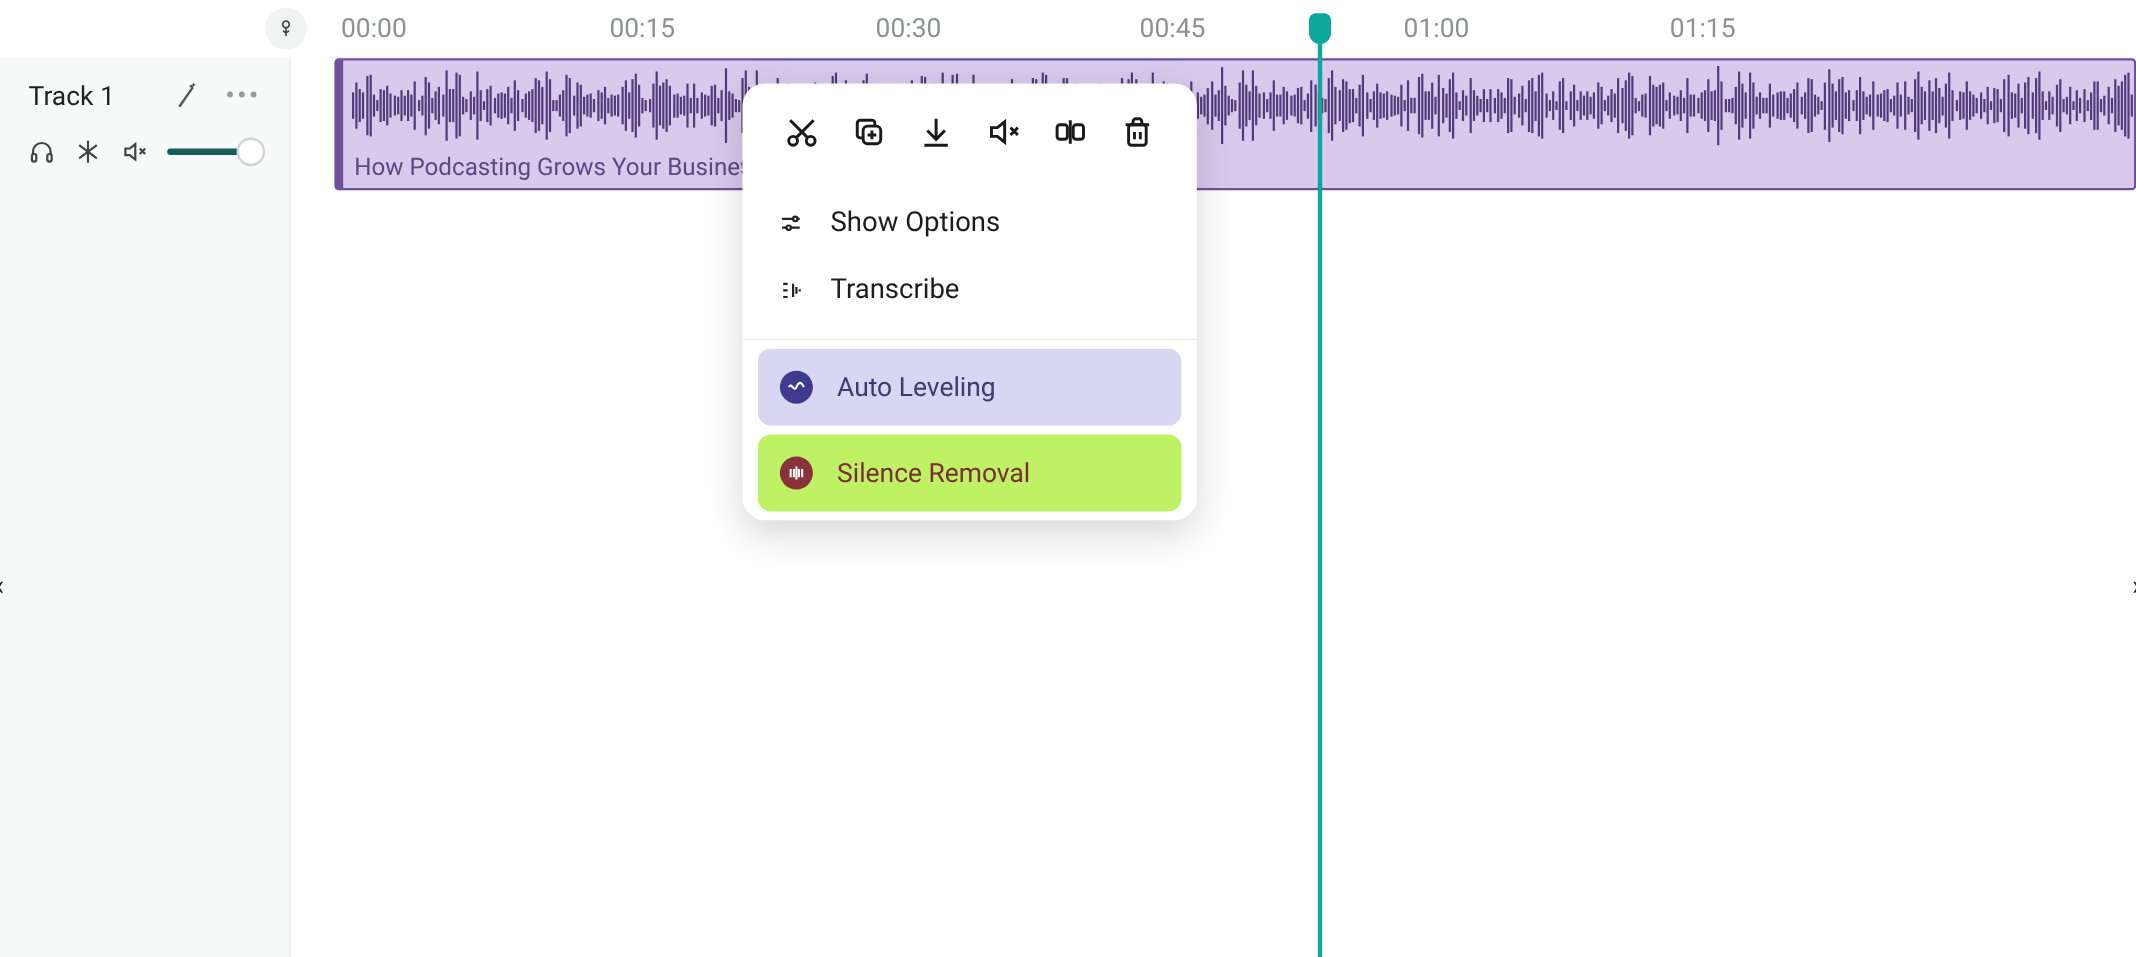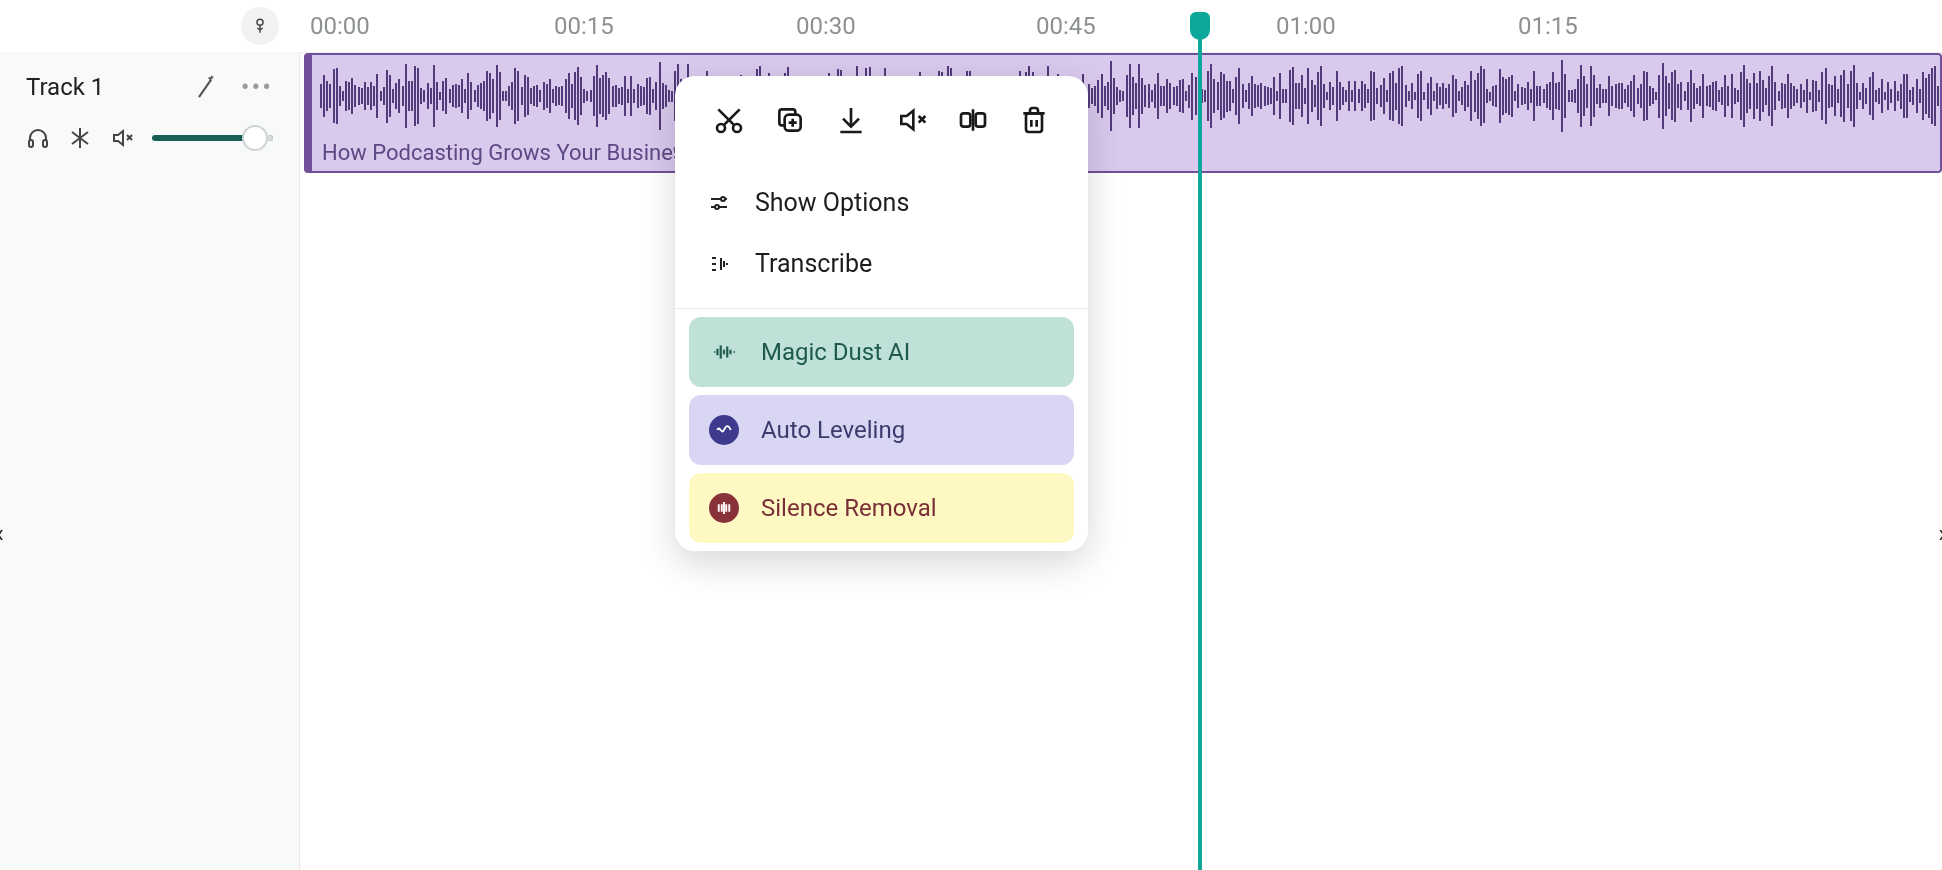--- a/index.html
+++ b/index.html
@@ -6,21 +6,21 @@
   html,body{width:1942px;height:870px;background:#fff;overflow:hidden;position:relative;}
 
   
   .ruler{position:absolute;left:0;right:0;top:0;height:52px;background:#fff;display:flex;align-items:center;}
   .ruler .pin-btn{position:absolute;left:241px;top:7px;width:38px;height:38px;border-radius:50%;background:#f1f2f2;display:flex;align-items:center;justify-content:center;cursor:pointer;}
   .ruler .pin-btn svg{width:18px;height:24px;}
   .ruler .ticks{position:absolute;left:310px;top:0;right:0;height:52px;}
   .tick{position:absolute;top:12px;font-size:24px;color:#8d9191;}
 
   
-  .sidebar{position:absolute;left:0;top:52px;width:300px;bottom:0;background:#f8f9f9;border-right:1px solid #e8e8e8;}
+  .sidebar{position:absolute;left:0;top:52px;width:264px;bottom:0;background:#f8f9f9;border-right:1px solid #e8e8e8;}
   .track-row{padding:20px 26px 10px 26px;}
   .track-row-top{display:flex;align-items:center;justify-content:space-between;}
   .track-name{font-size:24px;color:#222;}
   .track-actions{display:flex;align-items:center;gap:22px;color:#555;}
   .wand{transform:rotate(-10deg);}
   .dots{font-size:26px;letter-spacing:2px;color:#9a9a9a;}
   .track-row-bottom{display:flex;align-items:center;gap:18px;margin-top:24px;}
   .row-icon{color:#444;display:flex;}
   .slider{position:relative;flex:1;height:6px;background:#175f57;border-radius:3px;}
   .slider .rest{position:absolute;right:0;top:0;height:6px;width:18%;background:#d5dcdb;border-radius:3px;}
@@ -56,21 +56,21 @@
   .menu .divider{height:1px;background:#e9e9e9;margin:8px 0;}
   .menu .section-label{padding:16px 30px 10px 30px;color:#9aa0a0;font-size:23px;}
   .effect{margin:8px 14px;padding:20px 20px;border-radius:12px;display:flex;align-items:center;gap:22px;font-size:24px;cursor:pointer;}
   .effect .ico{width:30px;height:30px;border-radius:50%;display:flex;align-items:center;justify-content:center;}
   .eff-1{background:#bfe1d7;color:#1e5a4e;}
   .eff-1 .ico{background:transparent;}
   .eff-2{background:#c9e0f6;color:#23496d;}
   .eff-2 .ico{background:#2a5a88;}
   .eff-3{background:#d9d6f3;color:#3e3a6d;}
   .eff-3 .ico{background:#3e3a8d;}
-  .eff-4{background:#fef9c3;color:#7a2e36;}
+  .eff-4{background:#bef264;color:#7a2e36;}
   .eff-4 .ico{background:#8a323a;}
   .eff-2 .ico svg,.eff-3 .ico svg,.eff-4 .ico svg{filter:brightness(10);}
 
   .left-caret{position:absolute;left:-4px;top:518px;font-size:26px;color:#222;}
   .right-caret{position:absolute;right:-4px;top:518px;font-size:26px;color:#222;}
 </style>
 </head>
 <body>
 
 <div class="ruler">
@@ -726,28 +726,20 @@
       <span class="ico">
           <svg width="24" height="24" viewBox="0 0 24 24" fill="none" stroke="#222" stroke-width="2">
             <path d="M5 6h4M5 12h4M5 18h4"></path>
             <path d="M14 6v12M17 9v6M20 11v2"></path>
           </svg>
         </span>
       <span>Transcribe</span>
     </div>
   </div>
   <div class="divider"></div>
-  <div class="effect eff-1">
-    <span class="ico">
-        <svg width="26" height="26" viewBox="0 0 24 24" fill="none" stroke="#1e5a4e" stroke-width="2">
-          <path d="M3 12h1M6 9v6M9 6v12M12 10v4M15 7v10M18 10v4M21 12h1"></path>
-        </svg>
-      </span>
-    <span>Magic Dust AI</span>
-  </div>
   <div class="effect eff-3">
     <span class="ico">
         <svg width="18" height="18" viewBox="0 0 24 24" fill="none" stroke="#fff" stroke-width="2.5">
           <path d="M3 12c3-7 6 7 9 0s6-7 9 0"></path>
         </svg>
       </span>
     <span>Auto Leveling</span>
   </div>
   <div class="effect eff-4">
     <span class="ico">

